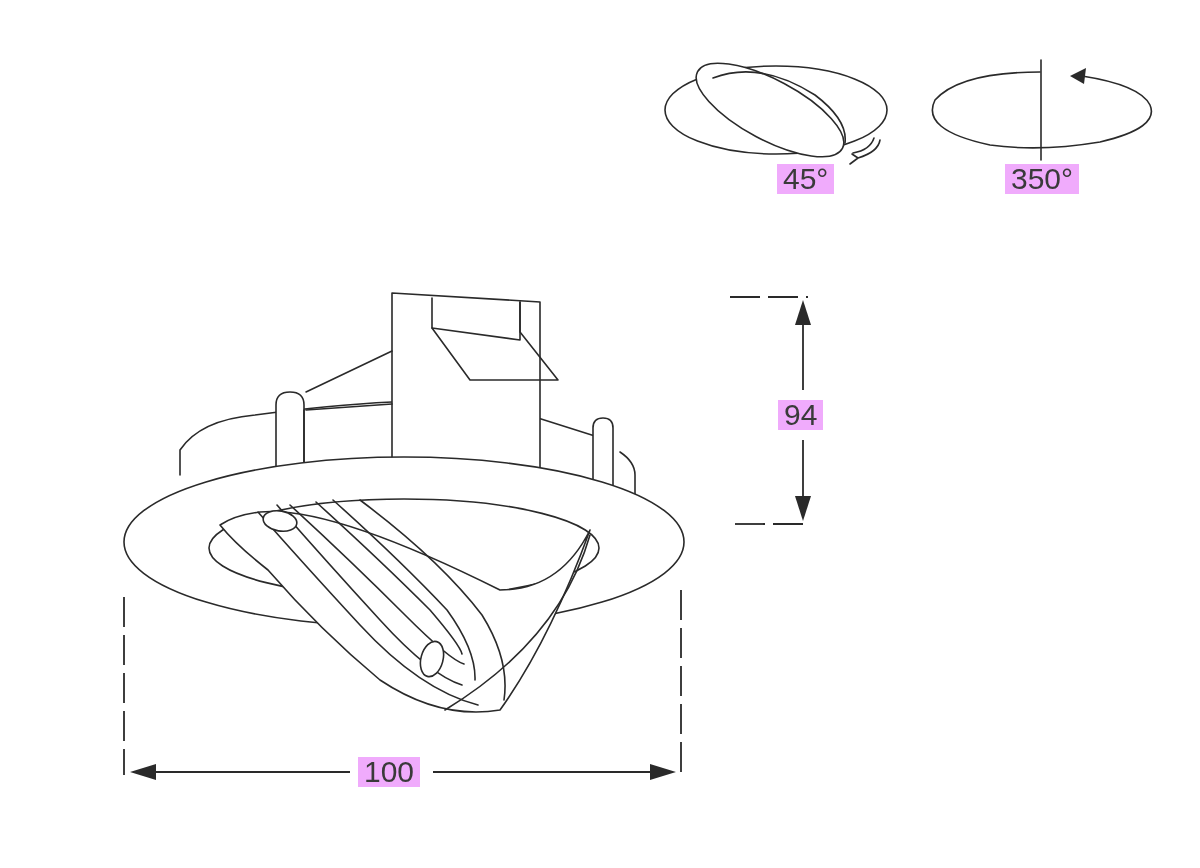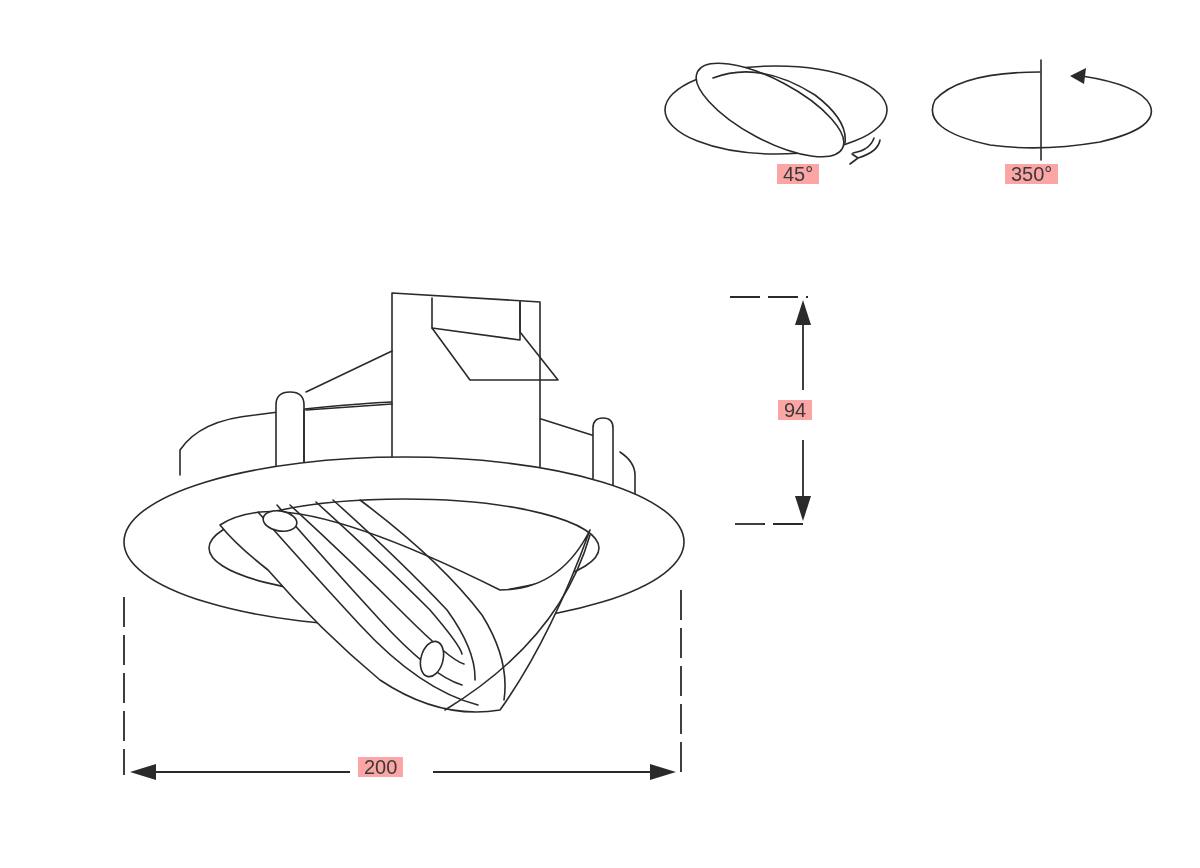--- a/index.html
+++ b/index.html
@@ -3,21 +3,21 @@
   <meta charset="utf-8">
   <style>
     html, body { margin: 0; padding: 0; background: #ffffff; }
     body { width: 1200px; height: 868px; position: relative; overflow: hidden;
            font-family: "Liberation Sans", sans-serif; }
     svg { position: absolute; left: 0; top: 0; }
     .ln { fill: none; stroke: #2a2a2a; stroke-width: 1.6; stroke-linejoin: round; stroke-linecap: round; }
     .wf { fill: #ffffff; stroke: #2a2a2a; stroke-width: 1.6; stroke-linejoin: round; }
     .dim { stroke: #2a2a2a; stroke-width: 1.8; fill: none; }
     .dash { stroke: #2a2a2a; stroke-width: 1.8; fill: none; stroke-dasharray: 30 8; }
-    .lbl { position: absolute; color: #3a3a3a; font-size: 20px; line-height: 1; background: #fca5a5; padding: 0 6px; }
+    .lbl { position: absolute; color: #3a3a3a; font-size: 30px; line-height: 1; background: #f0abfc; padding: 0 6px; }
   </style>
 </head>
 <body>
 
 <svg width="1200" height="868" viewBox="0 0 1200 868">
 
   <g>
     <ellipse class="ln" cx="776" cy="110" rx="111" ry="44"></ellipse>
     <ellipse class="wf" cx="770" cy="110" rx="82" ry="30" transform="rotate(28 770 110)"></ellipse>
     <path class="ln" d="M713 78 Q760 60 815 95 Q848 120 845 143"></path>
@@ -76,13 +76,13 @@
     <line class="dim" x1="150" y1="772" x2="350" y2="772"></line>
     <line class="dim" x1="433" y1="772" x2="655" y2="772"></line>
     <polygon points="130,772 156,764 156,780" fill="#2a2a2a"></polygon>
     <polygon points="676,772 650,764 650,780" fill="#2a2a2a"></polygon>
   </g>
 </svg>
 
 <div class="lbl" style="left:777px;top:164px;">45°</div>
 <div class="lbl" style="left:1005px;top:164px;text-align:center;">350°</div>
 <div class="lbl" style="left:778px;top:400px;">94</div>
-<div class="lbl" style="left:358px;top:757px;">200</div>
+<div class="lbl" style="left:358px;top:757px;">100</div>
 
 </body></html>

